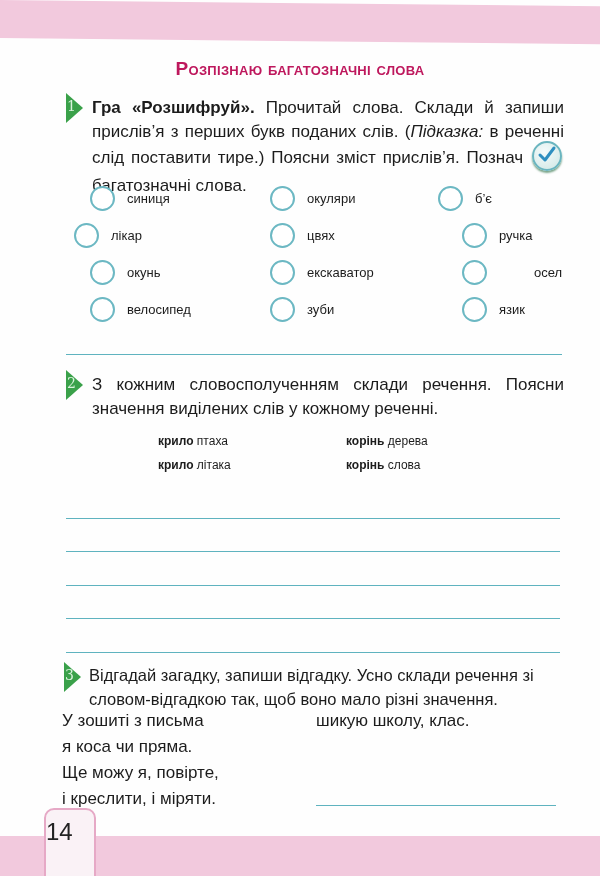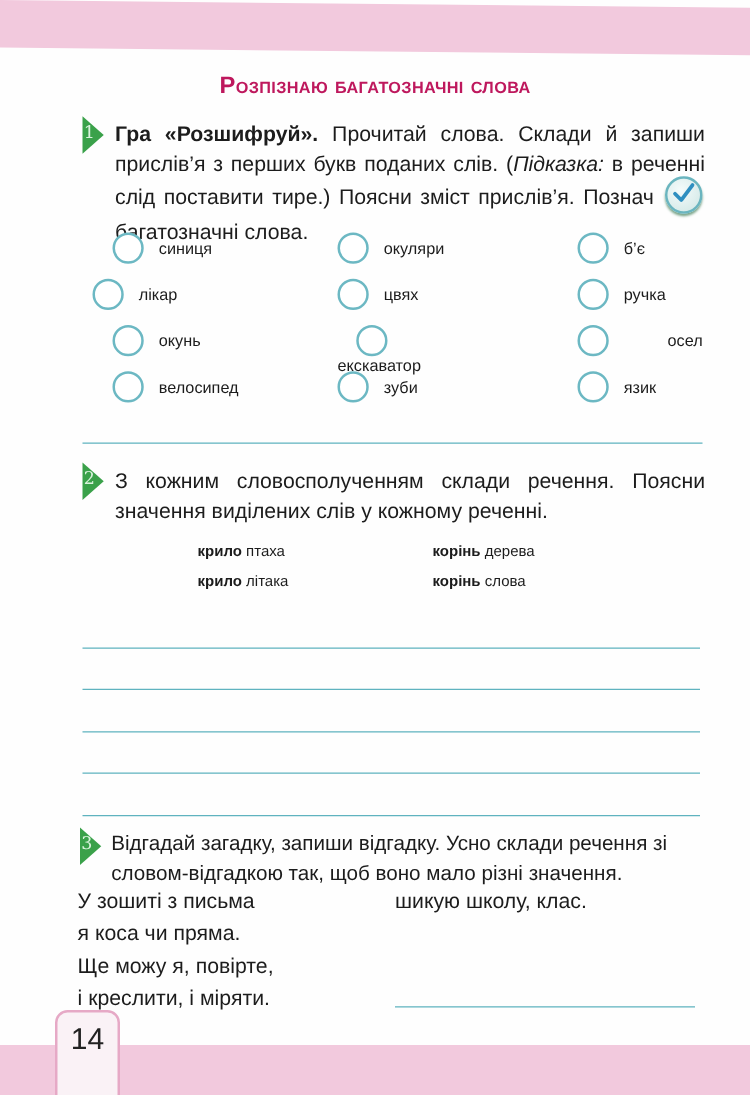--- a/index.html
+++ b/index.html
@@ -1,20 +1,20 @@
 <!DOCTYPE html>
 <html><head>
 <meta charset="utf-8">
 <style>
   html, body { margin:0; padding:0; }
   body { width:600px; height:876px; position:relative; overflow:hidden; background:#fefefe; font-family:"Liberation Sans", sans-serif; color:#1c1c1c; }
   .band-top { position:absolute; left:0; top:0; width:600px; height:38px; background:#f2c9dd; transform:skewY(0.6deg); transform-origin:left top; }
   .band-bottom { position:absolute; left:0; top:836px; width:600px; height:40px; background:#f2c9dd; }
   .page-tab { position:absolute; left:44px; top:808px; width:52px; height:80px; background:#faf2f6; border:2px solid #e6a9c6; border-radius:10px; box-sizing:border-box; }
-  .page-num { position:absolute; left:0; top:8px; width:48px; text-align:center; font-size:24px; color:#222; }
+  .page-num { position:absolute; left:0; top:8px; width:48px; font-size:24px; color:#222; }
   .title { position:absolute; left:0; width:600px; top:58px; text-align:center; font-size:19px; font-weight:bold; color:#be185d; font-variant:small-caps; letter-spacing:0.3px; }
   .badge { position:absolute; width:0; height:0; border-top:15px solid transparent; border-bottom:15px solid transparent; border-left:17px solid #3aa14a; }
   .badge span { position:absolute; left:-16px; top:-10px; font-size:14px; color:#d9f2dc; font-family:"DejaVu Serif", serif; }
   .task-text { position:absolute; font-size:17px; line-height:24px; text-align:justify; }
   .task-text b { font-weight:bold; }
   .check { display:inline-block; vertical-align:middle; width:26px; height:26px; border-radius:50%; background:radial-gradient(circle at 40% 35%, #f4fbfb, #cfe6e4); border:2px solid #6ab5bf; box-shadow:0 2px 2px #7aa58a; position:relative; margin:0 2px; top:-3px; }
   .check svg { position:absolute; left:3px; top:2px; }
   .word { position:absolute; display:flex; align-items:center; font-size:13px; }
   .circle { width:25px; height:25px; border:2px solid #6cb8c3; border-radius:50%; margin-right:12px; box-sizing:border-box; background:#fff; }
   .line { position:absolute; height:1px; background:#5fb3bf; }
@@ -45,21 +45,21 @@
 </div>
 
 <div class="word" style="left:90px;top:186px;">
     <div class="circle"></div>
     <span>синиця</span>
   </div>
 <div class="word" style="left:270px;top:186px;">
     <div class="circle"></div>
     <span>окуляри</span>
   </div>
-<div class="word" style="left:462px;top:186px;text-align:center;">
+<div class="word" style="left:438px;top:186px;text-align:center;">
     <div class="circle"></div>
     <span>б’є</span>
   </div>
 
 <div class="word" style="left:74px;top:223px;">
     <div class="circle"></div>
     <span>лікар</span>
   </div>
 <div class="word" style="left:270px;top:223px;">
     <div class="circle"></div>
@@ -67,21 +67,21 @@
   </div>
 <div class="word" style="left:462px;top:223px;">
     <div class="circle"></div>
     <span>ручка</span>
   </div>
 
 <div class="word" style="left:90px;top:260px;">
     <div class="circle"></div>
     <span>окунь</span>
   </div>
-<div class="word" style="left:270px;top:260px;flex-direction:column;">
+<div class="word" style="left:270px;top:260px;">
     <div class="circle"></div>
     <span>екскаватор</span>
   </div>
 <div class="word" style="left:462px;top:260px;gap:35px;">
     <div class="circle"></div>
     <span>осел</span>
   </div>
 
 <div class="word" style="left:90px;top:297px;">
     <div class="circle"></div>

